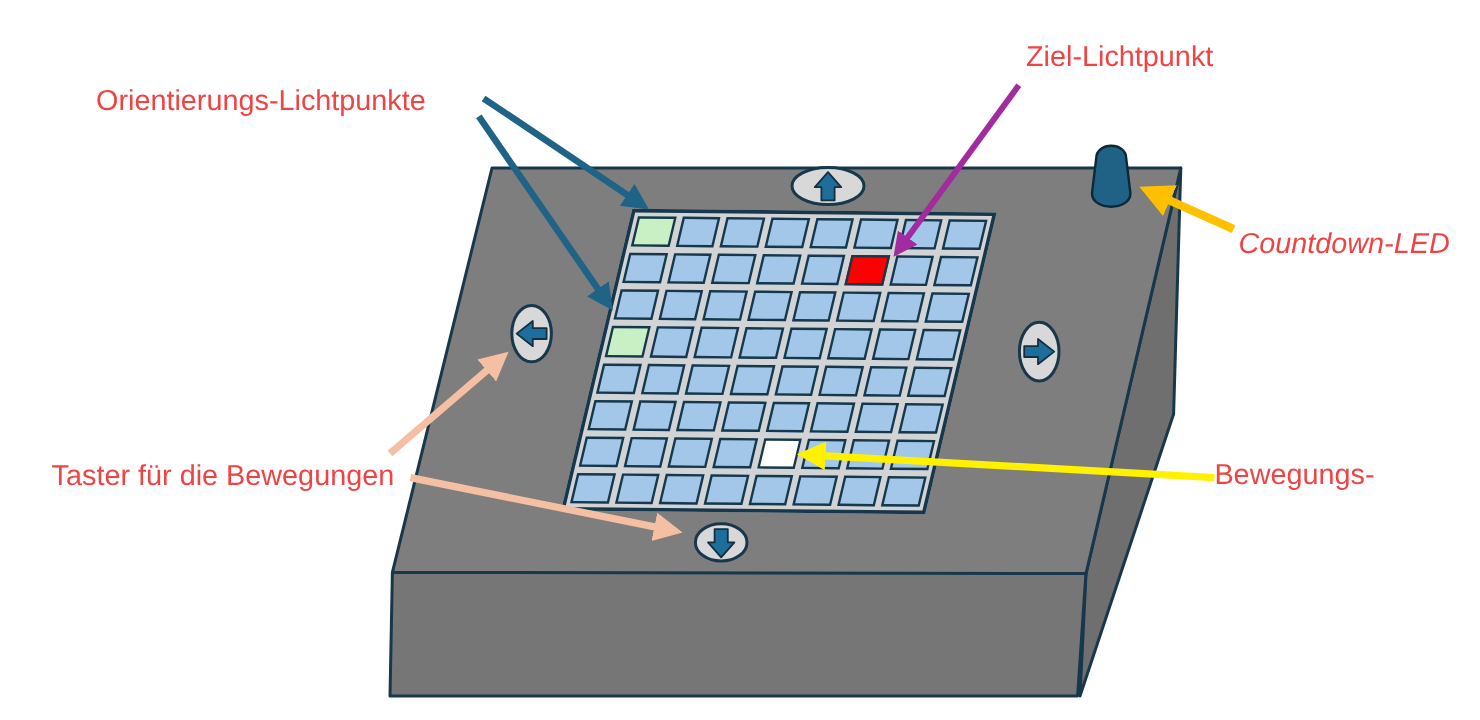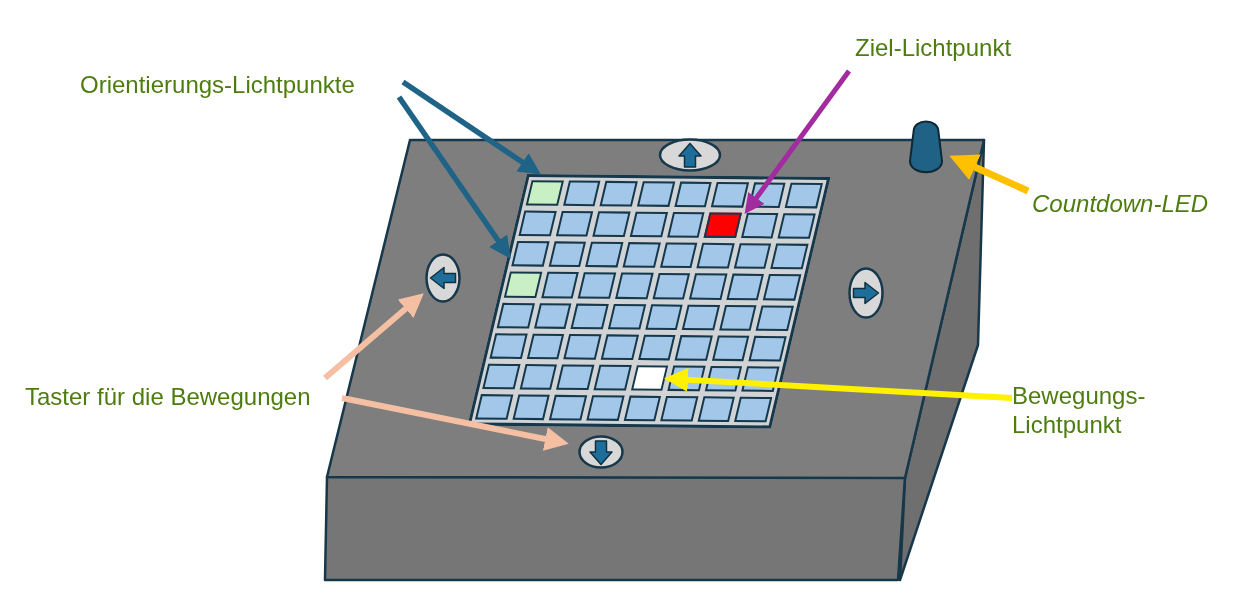--- a/index.html
+++ b/index.html
@@ -1,19 +1,19 @@
 <!DOCTYPE html>
 <html><head>
 <meta charset="utf-8">
 <style>
   html,body{margin:0;padding:0;background:#ffffff;}
   .stage{position:relative;width:1233px;height:600px;overflow:hidden;
          font-family:"Liberation Sans",sans-serif;background:#ffffff;}
   .stage svg{position:absolute;left:0;top:0;}
-  .label{position:absolute;color:#4d7c0f;font-size:24px;line-height:29px;white-space:nowrap;z-index:4;}
+  .label{position:absolute;color:#ef4444;font-size:24px;line-height:29px;white-space:nowrap;z-index:4;}
   #grid{
     position:absolute;left:0;top:0;width:300px;height:248px;z-index:2;
     transform:matrix(1.0117,0.01,-0.24,1.0141,527,174);
     transform-origin:0 0;
     background:#D2D3D4;border:3px solid #17384A;box-sizing:border-box;
     display:grid;grid-template-columns:repeat(8,1fr);grid-template-rows:repeat(8,1fr);
     gap:5px;padding:3px;
   }
   #grid .cell{border:2px solid #17384A;}
   #svg-device{z-index:1;}
@@ -143,19 +143,18 @@
     <line x1="849" y1="71" x2="749" y2="208" stroke="#A12B9F" stroke-width="5" marker-end="url(#headPurple)"></line>
     <line x1="1028" y1="191" x2="959" y2="160" stroke="#FFC000" stroke-width="7" marker-end="url(#headOrange)"></line>
     <line x1="1012" y1="398" x2="673" y2="379" stroke="#FFF100" stroke-width="6" marker-end="url(#headYellow)"></line>
     <line x1="325" y1="378" x2="417" y2="299" stroke="#F5BFA3" stroke-width="6" marker-end="url(#headSalmon)"></line>
     <line x1="342" y1="398" x2="560" y2="442" stroke="#F5BFA3" stroke-width="6" marker-end="url(#headSalmon)"></line>
   </svg>
 
   <div class="label" style="left:80px;top:70px;">Orientierungs-Lichtpunkte</div>
   <div class="label" style="left:855px;top:33px;">Ziel-Lichtpunkt</div>
   <div class="label" style="left:1032px;top:189px;font-style:italic;">Countdown-LED</div>
-  <div class="label" style="left:25px;top:382px;text-align:center;">Taster für die Bewegungen</div>
+  <div class="label" style="left:43px;top:382px;text-align:center;">Taster für die Bewegungen</div>
   <div class="label" style="left:1012px;top:381px;">
     <span style="display:block;">Bewegungs-</span>
-    <span style="display:block;">Lichtpunkt</span>
   </div>
 
 </div>
 
 </body></html>

